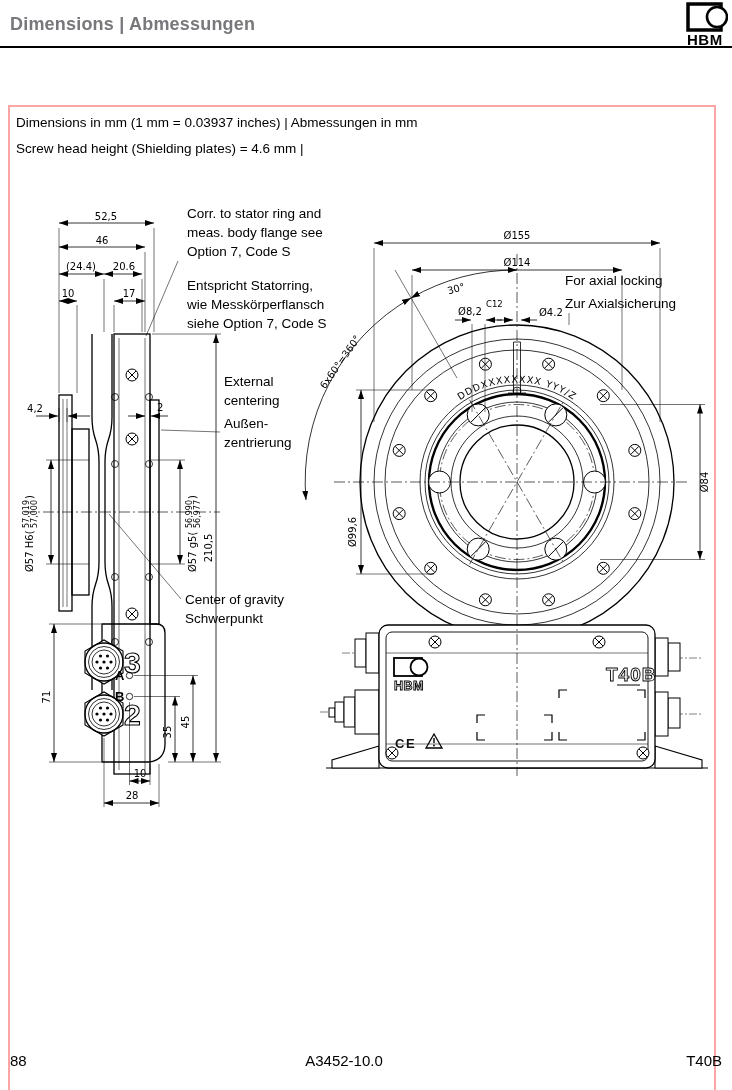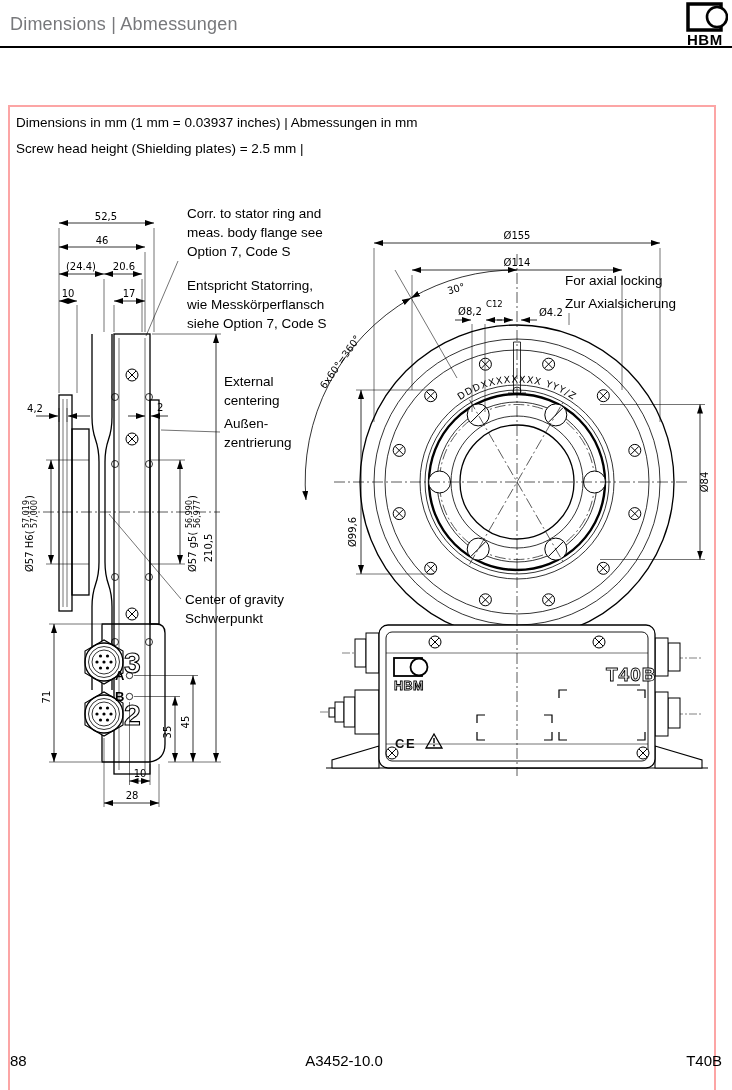--- a/index.html
+++ b/index.html
@@ -1,19 +1,19 @@
 <!DOCTYPE html>
 <html><head>
 <meta charset="utf-8">
 <style>
   html,body{margin:0;padding:0;background:#fff;width:732px;height:1090px;
     font-family:"Liberation Sans",sans-serif;color:#000;overflow:hidden;position:relative}
   .abs{position:absolute}
   
-  .hdr-title{position:absolute;left:10px;top:14px;font-size:18px;font-weight:normal;color:#77787b;letter-spacing:.2px}
+  .hdr-title{position:absolute;left:10px;top:14px;font-size:18px;font-weight:bold;color:#77787b;letter-spacing:.2px}
   .hdr-rule{position:absolute;left:0;top:46px;width:732px;height:2px;background:#000}
   .hdr-logo{position:absolute;left:686px;top:2px;width:42px;height:46px}
   
   .main-box{position:absolute;left:8px;top:105px;width:708px;height:1009px;border:2px solid #fca5a5;box-sizing:border-box}
   .note{position:absolute;left:6px;font-size:13.5px;white-space:nowrap}
   .n1{top:8px}.n2{top:34px}.n3{top:55px}
   .drawing{position:absolute;left:0;top:0}
   
   .caption{position:absolute;left:2px;top:721px;width:300px;text-align:center;font-size:13.8px;line-height:20px}
   .cap-gap{height:10px}
@@ -48,21 +48,21 @@
   <svg width="42" height="46" viewBox="0 0 42 46">
     <rect x="2" y="2" width="33" height="26" fill="#fff" stroke="#000" stroke-width="3.5"></rect>
     <circle cx="31" cy="15" r="10" fill="#fff" stroke="#000" stroke-width="2.6"></circle>
     <text x="1" y="43" font-size="15" font-weight="bold" letter-spacing="0.5" fill="#000">HBM</text>
   </svg>
 </div>
 <div class="hdr-rule"></div>
 
 <div class="main-box">
   <div class="note n1">Dimensions in mm (1 mm = 0.03937 inches) | Abmessungen in mm</div>
-  <div class="note n2">Screw head height (Shielding plates) = 2.5 mm |</div>
+  <div class="note n2">Screw head height (Shielding plates) = 4.6 mm |</div>
 
   <svg class="drawing" width="704" height="813" viewBox="0 0 704 813">
     <defs>
       <marker id="ah" markerWidth="10" markerHeight="7" refX="9" refY="3" orient="auto-start-reverse" markerUnits="userSpaceOnUse">
         <path d="M0,0 L9,3 L0,6 Z" fill="#000"></path>
       </marker>
       <g id="ph6">
           <circle r="6" fill="#fff" stroke="#000" stroke-width="1"></circle>
           <path d="M-4,-4 L4,4 M-4,4 L4,-4" stroke="#000" stroke-width="1"></path>
         </g>

